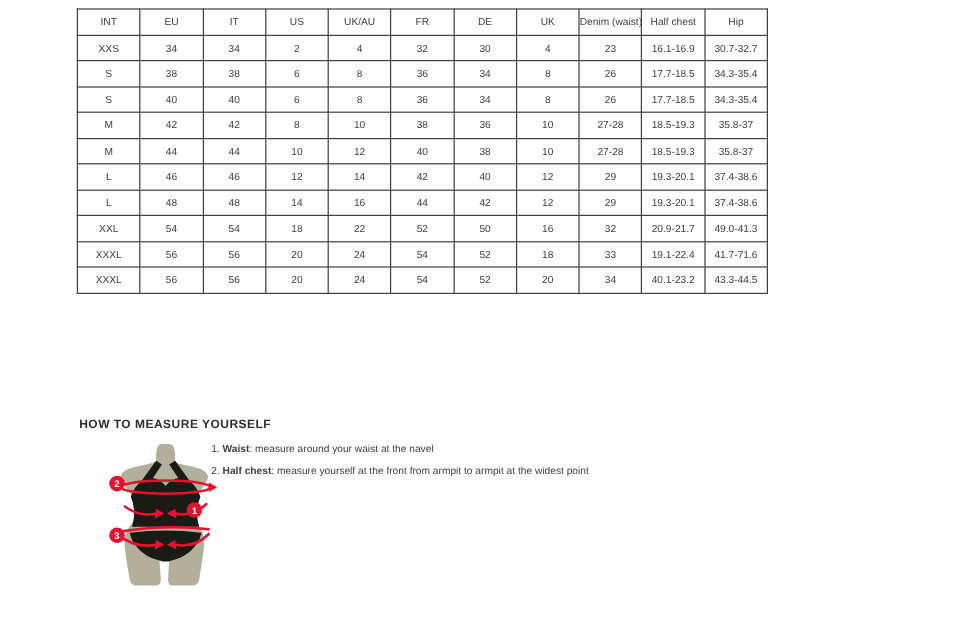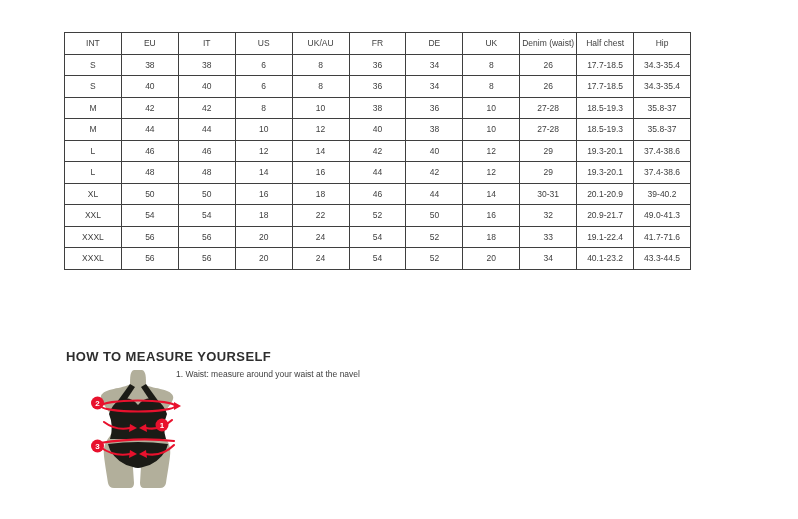--- a/index.html
+++ b/index.html
@@ -2,40 +2,40 @@
 <html><head>
 <meta charset="utf-8">
 <style>
   html,body{margin:0;padding:0;}
   body{
     width:798px;height:519px;position:relative;background:#ffffff;
     font-family:"Liberation Sans", sans-serif;color:#404040;overflow:hidden;
   }
   
   .size-table{
-    position:absolute;left:64px;top:32px;width:627px;
+    position:absolute;left:64px;top:7px;width:576px;
     border-collapse:collapse;table-layout:fixed;border-radius:28px;
   }
   .size-table th,.size-table td{
     border:1px solid #3f3f3f;height:20.5px;padding:0;
     font-size:8.5px;font-weight:400;text-align:center;vertical-align:middle;
     color:#404040;white-space:nowrap;overflow:hidden;
   }
   
   .measure-title{
     position:absolute;left:66px;top:349px;margin:0;
-    font-size:13px;font-weight:bold;letter-spacing:.4px;color:#2e2e2e;
+    font-size:10px;font-weight:bold;letter-spacing:.4px;color:#2e2e2e;
   }
   .figure-wrap{position:absolute;left:88px;top:368px;width:98px;height:122px;}
   .steps{
     position:absolute;left:176px;top:369px;margin:0;padding:0;list-style:none;
     font-size:8.5px;color:#404040;
   }
   .steps li{margin-bottom:8px;line-height:1.2;}
-  .steps .lbl{font-weight:normal;}
+  .steps .lbl{font-weight:bold;}
   .badge-num{font-size:8px;font-weight:bold;fill:#ffffff;font-family:"Liberation Sans",sans-serif;}
 </style>
 </head>
 <body>
 
 <table class="size-table">
   <thead>
       <tr>
         <th>INT</th>
         <th>EU</th>
@@ -45,20 +45,33 @@
         <th>FR</th>
         <th>DE</th>
         <th>UK</th>
         <th>Denim (waist)</th>
         <th>Half chest</th>
         <th>Hip</th>
       </tr>
     </thead>
   <tbody>
       <tr>
+        <td>XXS</td>
+        <td>34</td>
+        <td>34</td>
+        <td>2</td>
+        <td>4</td>
+        <td>32</td>
+        <td>30</td>
+        <td>4</td>
+        <td>23</td>
+        <td>16.1-16.9</td>
+        <td>30.7-32.7</td>
+      </tr>
+      <tr>
         <td>S</td>
         <td>38</td>
         <td>38</td>
         <td>6</td>
         <td>8</td>
         <td>36</td>
         <td>34</td>
         <td>8</td>
         <td>26</td>
         <td>17.7-18.5</td>
@@ -121,33 +134,20 @@
         <td>48</td>
         <td>48</td>
         <td>14</td>
         <td>16</td>
         <td>44</td>
         <td>42</td>
         <td>12</td>
         <td>29</td>
         <td>19.3-20.1</td>
         <td>37.4-38.6</td>
-      </tr>
-      <tr>
-        <td>XL</td>
-        <td>50</td>
-        <td>50</td>
-        <td>16</td>
-        <td>18</td>
-        <td>46</td>
-        <td>44</td>
-        <td>14</td>
-        <td>30-31</td>
-        <td>20.1-20.9</td>
-        <td>39-40.2</td>
       </tr>
       <tr>
         <td>XXL</td>
         <td>54</td>
         <td>54</td>
         <td>18</td>
         <td>22</td>
         <td>52</td>
         <td>50</td>
         <td>16</td>
@@ -239,13 +239,14 @@
       <circle cx="74" cy="57" r="6.5" fill="#e8112d"></circle>
       <text x="74" y="60" text-anchor="middle" class="badge-num">1</text>
       <circle cx="9.5" cy="78" r="6.5" fill="#e8112d"></circle>
       <text x="9.5" y="81" text-anchor="middle" class="badge-num">3</text>
     </g>
   </svg>
 </div>
 
 <ol class="steps">
   <li><span>1. </span><span class="lbl">Waist</span><span>: measure around your waist at the navel</span></li>
+  <li><span>2. </span><span class="lbl">Half chest</span><span>: measure yourself at the front from armpit to armpit at the widest point</span></li>
 </ol>
 
 </body></html>

